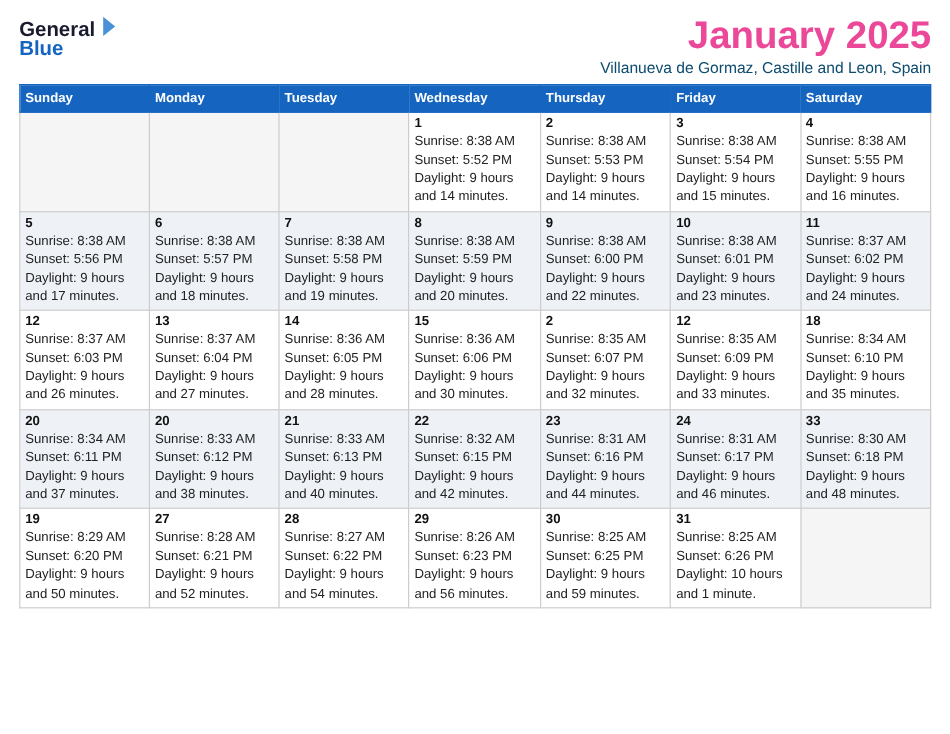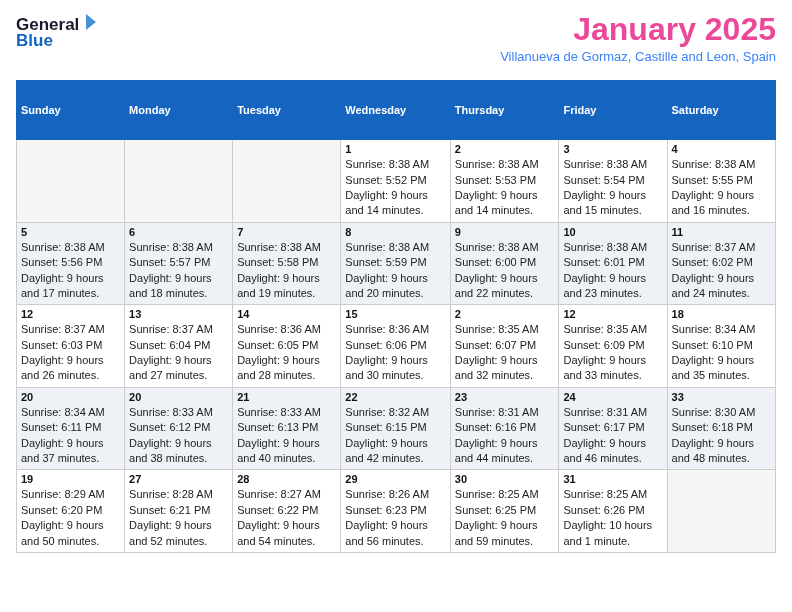--- a/index.html
+++ b/index.html
@@ -13,50 +13,50 @@
     .page {
       width: 792px;
       height: 612px;
       background: #fff;
       padding: 12px 16px 8px 16px;
     }
     .header {
       display: flex;
       align-items: flex-start;
       justify-content: space-between;
-      margin-bottom: 16px;
+      margin-bottom: 6px;
     }
     .logo {
       display: flex;
       flex-direction: column;
       align-items: flex-start;
     }
     .title-section {
       text-align: right;
     }
     .month-title {
       font-size: 32px;
       font-weight: bold;
       color: #ec4899;
       line-height: 1.1;
     }
     .subtitle {
       font-size: 13px;
-      color: #3b82f6;
+      color: #0c4a6e;
       margin-top: 2px;
     }
     .calendar {
       width: 100%;
       border-collapse: collapse;
       font-size: 10px;
     }
     .calendar th {
       background: #1565c0;
       color: #fff;
-      padding: 23px 4px;
+      padding: 5px 4px;
       text-align: left;
       font-size: 11px;
       font-weight: bold;
       border: 1px solid #1565c0;
     }
     .calendar td {
       border: 1px solid #ccc;
       vertical-align: top;
       padding: 3px 4px;
       width: 113px;

